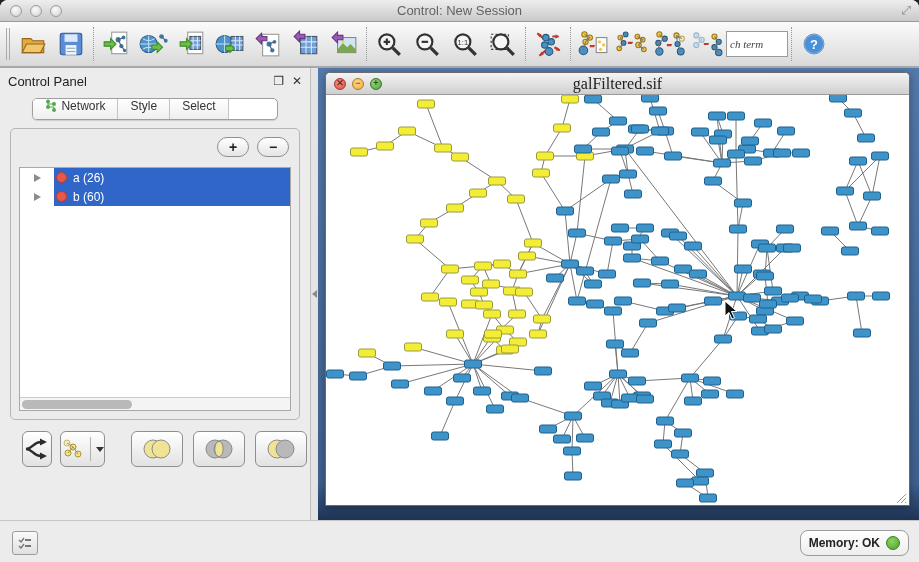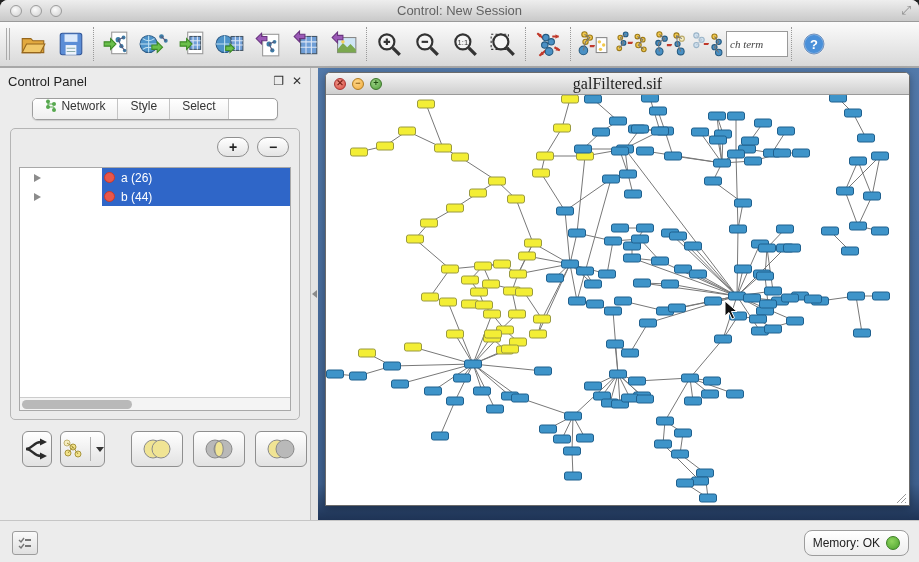--- a/index.html
+++ b/index.html
@@ -40,21 +40,21 @@
     border:1px solid #b5b5b5;border-radius:5px;background:#ebebeb;}
   .pm-row{display:flex;justify-content:flex-end;gap:8px;padding:8px 10px 6px 10px;}
   .pm-btn{width:32px;height:20px;border:1px solid #8f8f8f;border-radius:10px;
     background:linear-gradient(#ffffff,#e4e4e4);display:flex;align-items:center;justify-content:center;
     font-size:14px;font-weight:bold;color:#222;line-height:1;}
   .setlist{position:absolute;left:8px;right:8px;top:38px;bottom:8px;background:#fff;
     border:1px solid #a8a8a8;overflow:hidden;}
   .set-row{display:flex;height:19px;align-items:stretch;font-size:12px;}
   .row-gutter{width:34px;display:flex;align-items:center;justify-content:center;background:#fff;}
   .tri{width:0;height:0;border-left:7px solid #8c8c8c;border-top:4px solid transparent;border-bottom:4px solid transparent;}
-  .row-body{flex:1;display:flex;align-items:center;gap:6px;padding-left:2px;margin-left:48px;}
+  .row-body{flex:1;display:flex;align-items:center;gap:6px;padding-left:2px;}
   .set-row.selected .row-body{background:#2f66c8;color:#fff;}
   .red-dot{width:11px;height:11px;border-radius:50%;background:#e8574a;border:1px solid #c23a30;}
   .hscroll{position:absolute;left:0;right:0;bottom:0;height:13px;background:#f4f4f4;border-top:1px solid #ccc;}
   .hthumb{position:absolute;left:2px;top:2px;width:110px;height:9px;border-radius:5px;background:#b9b9b9;}
   .cpanel-footer{position:absolute;left:10px;right:10px;bottom:48px;height:46px;
     display:flex;align-items:center;gap:8px;padding:0 12px;}
   .fbtn{height:36px;border:1px solid #8f8f8f;border-radius:6px;
     background:linear-gradient(#ffffff,#e2e2e2);display:flex;align-items:center;justify-content:center;}
   .fbtn.small{width:44px;}
   .fbtn.combo{width:66px;gap:2px;}
@@ -84,21 +84,21 @@
   .netwin-title{position:absolute;left:0;right:0;text-align:center;font-size:16px;color:#222;font-family:Liberation Serif, serif;}
   .canvas{position:relative;width:583px;height:411px;background:#fff;}
   .resize-grip{position:absolute;right:2px;bottom:2px;width:14px;height:14px;}
   
   .statusbar{position:absolute;left:0;top:520px;width:919px;height:42px;background:#ececec;
     border-top:1px solid #c6c6c6;}
   .tasks-btn{position:absolute;left:12px;top:10px;width:26px;height:24px;border:1px solid #9c9c9c;
     border-radius:3px;background:linear-gradient(#fafafa,#e0e0e0);display:flex;align-items:center;justify-content:center;}
   .memory-btn{position:absolute;right:10px;top:9px;height:26px;border:1px solid #9c9c9c;border-radius:8px;
     background:linear-gradient(#ffffff,#ededed);display:flex;align-items:center;gap:6px;
-    padding:0 8px;font-size:12px;color:#222;}
+    padding:0 8px;font-size:12px;color:#222;font-weight:bold;}
   .green-dot{width:14px;height:14px;border-radius:50%;background:radial-gradient(circle at 40% 35%,#8fd45e,#4ca22e);
     border:1px solid #3a7d22;}
   .cursor{position:absolute;left:724px;top:300px;z-index:9;pointer-events:none;}
 </style>
 </head>
 <body>
 
 <div class="app">
 
   <div class="titlebar">
@@ -346,21 +346,21 @@
             <span class="red-dot"></span>
             <span>a (26)</span>
           </div>
         </div>
         <div class="set-row selected">
           <div class="row-gutter">
               <span class="tri"></span>
             </div>
           <div class="row-body">
             <span class="red-dot"></span>
-            <span>b (44)</span>
+            <span>b (60)</span>
           </div>
         </div>
         <div class="hscroll">
           <div class="hthumb"></div>
         </div>
       </div>
     </div>
     <div class="cpanel-footer">
       <div class="fbtn small">
         <svg width="28" height="24" viewBox="0 0 28 24">

